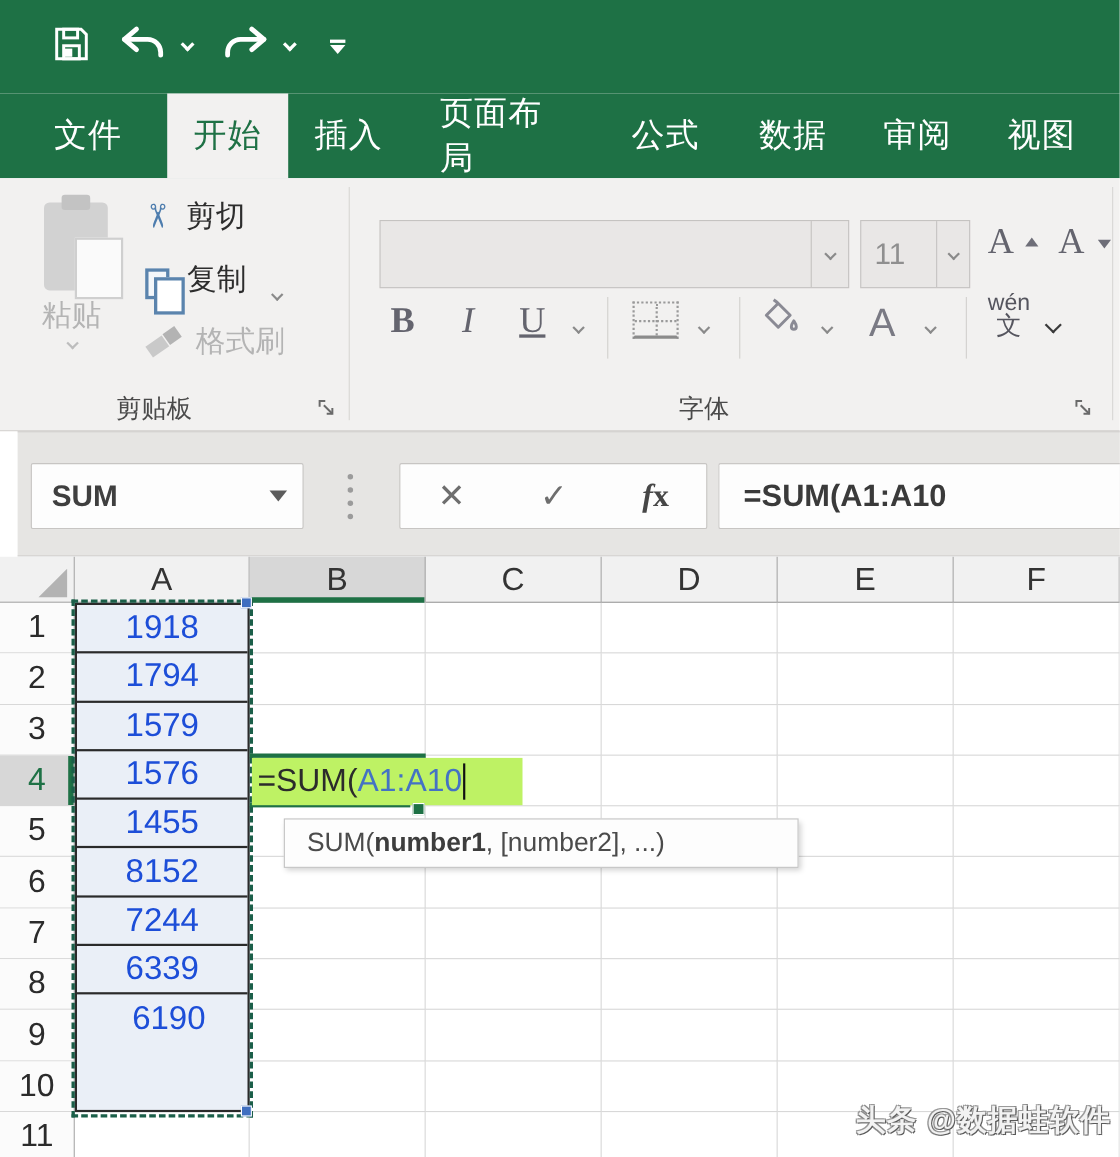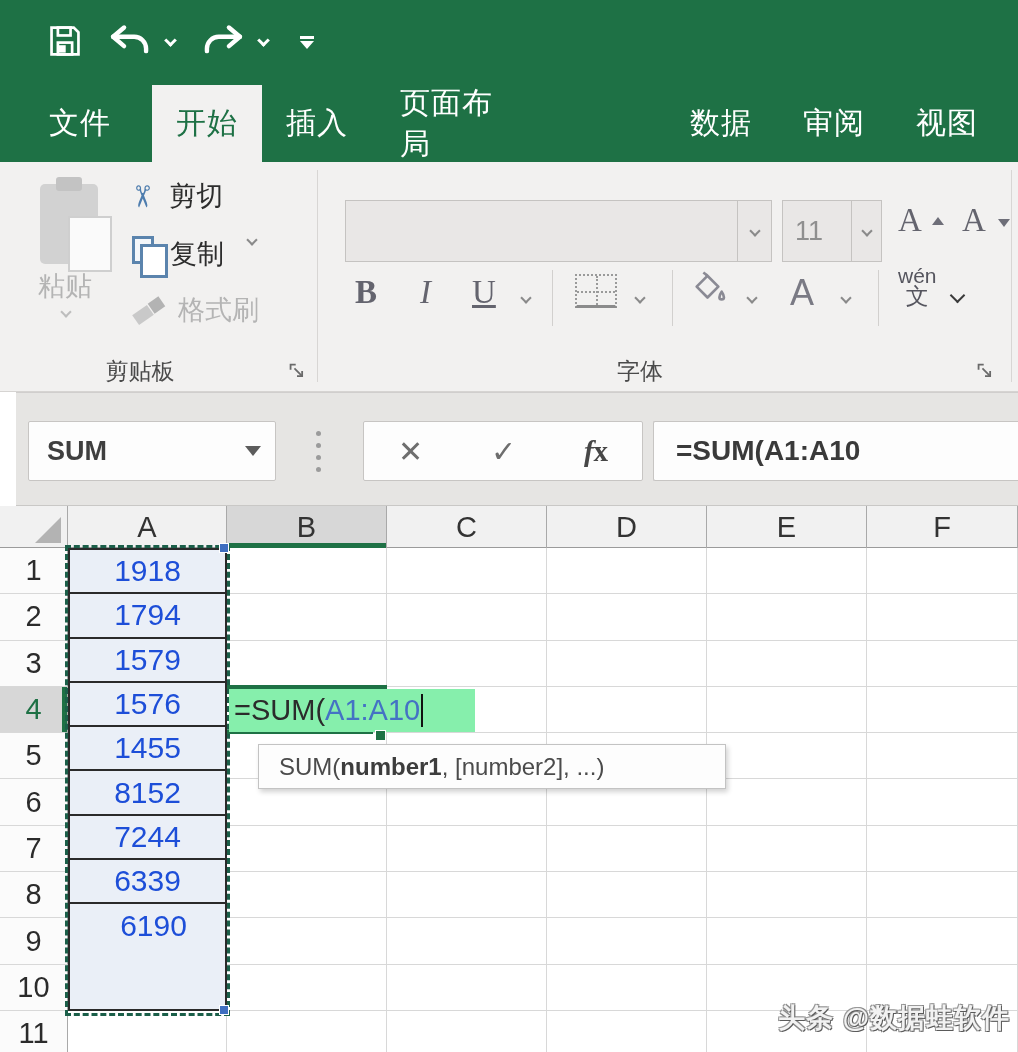--- a/index.html
+++ b/index.html
@@ -88,21 +88,21 @@
   .gcell { border-right:1px solid #d8d8d8; border-bottom:1px solid #d8d8d8; }
 
   
   #ablock { position:absolute; left:68px; top:42px; width:159px; border:2px solid #2a2a2a; background:#eaeff7; }
   .acell { display:flex; align-items:center; justify-content:center; font-size:30px; color:#1d4ed8; border-bottom:2px solid #2a2a2a; }
   .acell:last-child { border-bottom:none; }
   #ants { position:absolute; left:65px; top:39px; width:165px; height:471px; border:3px dashed #1b5f49; pointer-events:none; }
   .handle { position:absolute; width:10px; height:10px; background:#3f6ec0; border:1px solid #fff; }
 
   
-  #editcell { position:absolute; left:229px; top:183px; width:246px; height:43px; background:#86efac; display:flex; align-items:center; }
+  #editcell { position:absolute; left:229px; top:183px; width:246px; height:43px; background:#bef264; display:flex; align-items:center; }
   #editcell .p { font-size:29px; color:#2b2b2b; padding-left:5px; white-space:pre; }
   #editcell .r { font-size:29px; color:#4472C4; white-space:pre; }
   #editcell .cursor { width:2px; height:33px; background:#111; margin-left:1px; }
   .greenline { position:absolute; left:227px; height:4px; background:#1E7145; }
   #fillhandle { position:absolute; left:375px; top:224px; width:11px; height:11px; background:#1E7145; border:1px solid #fff; }
 
   
   #tooltip { position:absolute; left:258px; top:238px; width:468px; height:45px; background:#fdfdfd; border:1px solid #c3c3c3;
              box-shadow:2px 3px 5px rgba(0,0,0,.18); display:flex; align-items:center; padding-left:20px;
              font-size:24px; color:#4b4b4b; white-space:pre; }
@@ -164,20 +164,23 @@
       </div>
     <div class="tab active" style="left:152px;width:110px">
         <span>开始</span>
       </div>
     <div class="tab" style="left:285px;width:64px">
         <span>插入</span>
       </div>
     <div class="tab" style="left:400px;width:122px">
         <span>页面布局</span>
       </div>
+    <div class="tab" style="left:571px;width:68px">
+        <span>公式</span>
+      </div>
     <div class="tab" style="left:688px;width:66px">
         <span>数据</span>
       </div>
     <div class="tab" style="left:801px;width:66px">
         <span>审阅</span>
       </div>
     <div class="tab" style="left:914px;width:66px">
         <span>视图</span>
       </div>
   </div>
@@ -187,21 +190,21 @@
     <div>
       <div style="position:absolute;left:0;top:0;width:120px;height:170px">
         <span class="clipboard-icon"></span>
         <span class="rlabel dis" style="position:absolute;left:38px;top:106px">粘贴</span>
         <span class="smallchev" style="position:absolute;left:62px;top:146px;border-color:#bdbdbd"></span>
       </div>
       <div style="position:absolute;left:130px;top:16px;display:flex;align-items:center;gap:14px">
         <span style="font-size:30px;color:#4e7dae;display:inline-block;transform:rotate(90deg)">✂</span>
         <span class="rlabel">剪切</span>
       </div>
-      <div style="position:absolute;left:132px;top:74px;display:flex;align-items:flex-start;gap:16px">
+      <div style="position:absolute;left:132px;top:74px;display:flex;align-items:flex-end;gap:16px">
         <span class="copy-icon"></span>
         <span class="rlabel">复制</span>
         <span class="smallchev" style="margin-left:8px"></span>
       </div>
       <div style="position:absolute;left:132px;top:130px;display:flex;align-items:center;gap:12px">
         <span class="fp-icon"></span>
         <span class="rlabel dis">格式刷</span>
       </div>
       <div class="grp-label" style="left:85px;width:110px">剪贴板</div>
       <span class="launcher" style="left:288px">

